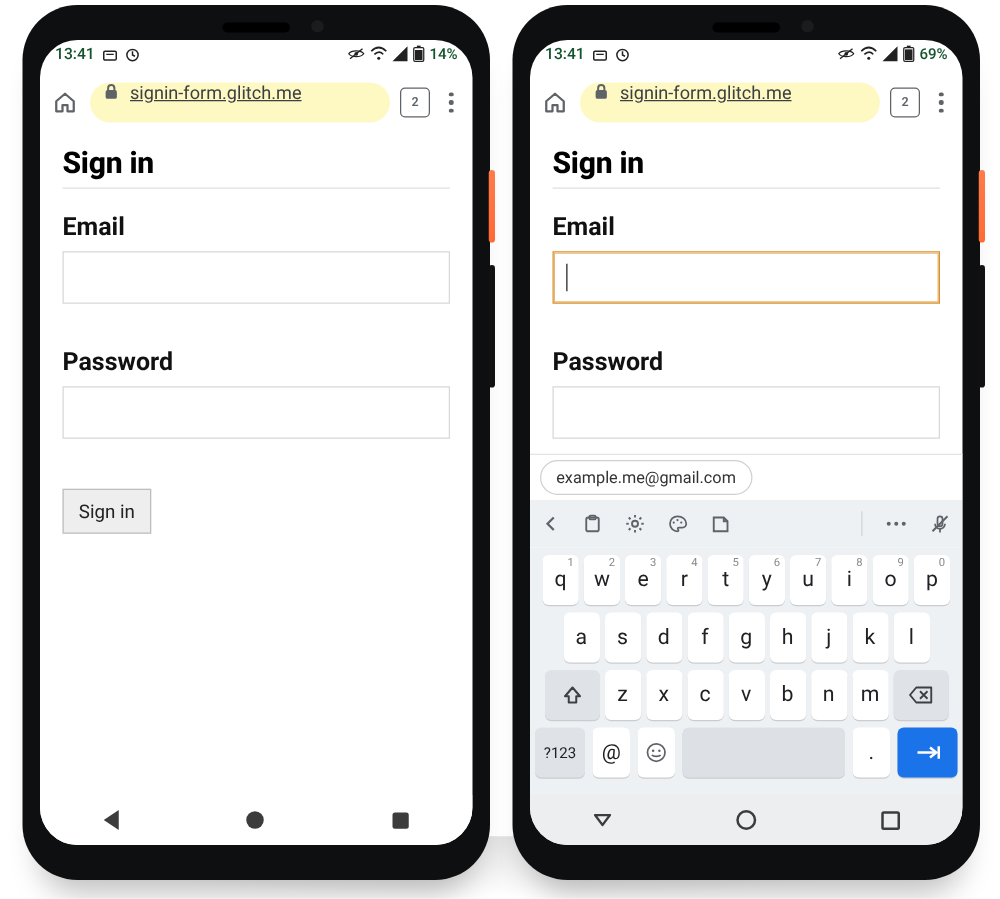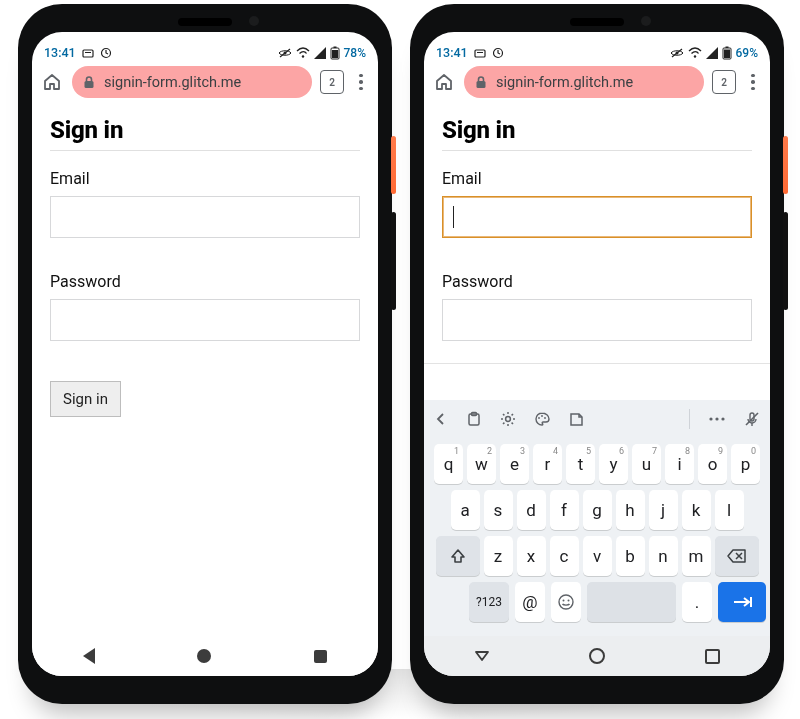--- a/index.html
+++ b/index.html
@@ -6,36 +6,36 @@
   .stage{width:800px;height:719px;position:relative;}
   .phone{position:absolute;top:4px;width:374px;height:700px;background:#0e0f10;border-radius:44px;box-shadow:0 24px 24px -14px rgba(0,0,0,.25);}
   .phone.left{left:18px;}
   .phone.right{left:410px;}
   .phone .side-btn{position:absolute;right:-4px;top:132px;width:5px;height:58px;background:linear-gradient(#ff7a4a,#ff6a34);border-radius:3px;}
   .phone .side-btn2{position:absolute;right:-4px;top:208px;width:5px;height:98px;background:#111;border-radius:3px;}
   .phone .notch{position:absolute;top:14px;left:50%;transform:translateX(-50%);width:54px;height:8px;background:#000;border-radius:8px;}
   .phone .cam{position:absolute;top:12px;left:50%;transform:translateX(44px);width:10px;height:10px;background:#1b1c1d;border-radius:50%;}
   .screen{position:absolute;top:28px;left:14px;right:14px;bottom:28px;background:#fff;border-radius:30px;overflow:hidden;}
   
-  .status{height:24px;display:flex;align-items:flex-end;justify-content:space-between;padding:4px 12px 0 12px;font-size:12.5px;font-weight:500;color:#0369a1;}
+  .status{height:24px;display:flex;align-items:flex-start;justify-content:space-between;padding:4px 12px 0 12px;font-size:12.5px;font-weight:500;color:#14532d;}
   .status .r{display:flex;align-items:center;gap:4px;}
   .status svg{display:block;}
   .batt{font-size:12px;font-weight:500;}
   
   .urlbar{height:44px;display:flex;align-items:center;gap:8px;padding:0 8px;}
   .home-ic{width:24px;display:flex;justify-content:center;}
-  .omnibox{flex:1;height:32px;background:#fca5a5;border-radius:16px;display:flex;align-items:center;padding:0 10px;gap:8px;font-size:14.5px;color:#3c4043;}
+  .omnibox{flex:1;height:32px;background:#fef9c3;border-radius:16px;display:flex;align-items:flex-start;padding:0 10px;gap:8px;font-size:14.5px;color:#3c4043;text-decoration:underline;}
   .sq-ic{width:22px;height:22px;border:1.4px solid #5f6368;border-radius:4px;display:flex;align-items:center;justify-content:center;font-size:10px;color:#5f6368;font-weight:600;}
   .dots{width:18px;display:flex;flex-direction:column;align-items:center;gap:3px;}
   .dots span{width:3.5px;height:3.5px;background:#5f6368;border-radius:50%;}
   
   .page{padding:6px 18px 0 18px;}
   h1.title{font-size:24px;font-weight:800;margin:6px 0 6px 0;letter-spacing:-.2px;}
   .hr{height:1px;background:#e0e0e0;margin-bottom:18px;}
-  .lbl{font-size:16px;font-weight:400;margin:10px 0 8px 0;color:#111;}
+  .lbl{font-size:20px;font-weight:700;margin:10px 0 8px 0;color:#111;}
   .field{width:100%;height:42px;border:1px solid #d7d8da;background:#fff;box-sizing:border-box;padding:0 8px;font-size:15px;display:flex;align-items:center;color:#111;}
   .field.focused{border:1px solid #d99028;box-shadow:0 0 0 1px #e9b879 inset;}
   .caret{width:1px;height:22px;background:#222;margin-left:2px;}
   .gap{height:24px;}
   .btn-signin{display:inline-block;margin-top:40px;padding:8px 12px;font-size:15px;background:#eee;border:1px solid #bdbdbd;color:#222;}
   
   .navbar{position:absolute;bottom:0;left:0;right:0;height:40px;background:#fff;display:flex;align-items:center;justify-content:space-around;}
   .navbar.dark{background:#eceef0;}
   .nav-tri{width:0;height:0;border-top:8px solid transparent;border-bottom:8px solid transparent;border-right:12px solid #3c3c3c;}
   .nav-circ{width:14px;height:14px;border-radius:50%;background:#3c3c3c;}
@@ -49,21 +49,21 @@
   .kb-tool{height:38px;background:#eef1f4;display:flex;align-items:center;justify-content:space-between;padding:0 10px;color:#5f6368;}
   .kb-tool .grp{display:flex;align-items:center;gap:18px;}
   .kb-tool .sep{width:1px;height:20px;background:#cfd3d8;}
   .kb{background:#eef1f4;padding:6px 4px 8px 4px;}
   .krow{display:flex;justify-content:center;gap:4px;margin-bottom:6px;}
   .key{position:relative;width:29px;height:40px;background:#fff;border-radius:5px;box-shadow:0 1px 0 rgba(0,0,0,.15);display:flex;align-items:center;justify-content:center;font-size:17px;color:#202124;}
   .key .sup{position:absolute;top:2px;right:4px;font-size:9px;color:#888;}
   .key.wide{width:44px;background:#dfe3e8;}
   .key.space{flex:1;background:#dde1e6;}
   .key.enter{width:48px;background:#1a73e8;color:#fff;}
-  .krow.bottom{gap:6px;align-items:center;margin-left:41px;}
+  .krow.bottom{gap:6px;align-items:center;}
   .krow.bottom .sym{width:40px;background:#dfe3e8;font-size:12px;}
   .krow.bottom .at{width:30px;}
   .krow.bottom .emoji{width:30px;}
   .krow.bottom .dot{width:30px;}
   svg{overflow:visible;}
   .floor{position:absolute;left:0;right:0;bottom:0;height:50px;background:radial-gradient(ellipse at 50% 0%,rgba(0,0,0,.12),transparent 70%);}
 </style>
 </head>
 <body>
 
@@ -101,21 +101,21 @@
               <circle cx="7" cy="9.5" r="1.2" fill="#222"></circle>
             </svg>
           <svg width="12" height="12">
               <path d="M0 12L12 0V12z" fill="#222"></path>
             </svg>
           <svg width="10" height="12">
               <rect x="1" y="1" width="8" height="11" rx="1" fill="none" stroke="#222" stroke-width="1"></rect>
               <rect x="2" y="3" width="6" height="8" fill="#222"></rect>
               <rect x="3.5" y="-0.5" width="3" height="1.5" fill="#222"></rect>
             </svg>
-          <span class="batt">78%</span>
+          <span class="batt">14%</span>
         </div>
       </div>
 
       <div class="urlbar">
         <div class="home-ic">
           <svg width="20" height="20">
               <path d="M3 9l7-6 7 6v8h-5v-5h-4v5H3z" fill="none" stroke="#5f6368" stroke-width="1.8" stroke-linejoin="round"></path>
             </svg>
         </div>
         <div class="omnibox">
@@ -234,20 +234,23 @@
         <div class="gap"></div>
         <div class="lbl">Password</div>
         <div class="field">
             <span></span>
           </div>
         <div class="btn-signin" style="margin-top:34px;"><span>Sign in</span></div>
       </div>
 
       <div class="kbwrap">
         <div class="sugg">
+          <div class="chip">
+              <span>example.me@gmail.com</span>
+            </div>
         </div>
         <div class="kb-tool">
           <div class="grp">
             <svg width="14" height="14">
                 <path d="M9 2L4 7l5 5" fill="none" stroke="#5f6368" stroke-width="1.8"></path>
               </svg>
             <svg width="16" height="16">
                 <rect x="3" y="3" width="10" height="11" rx="1.5" fill="none" stroke="#5f6368" stroke-width="1.5"></rect>
                 <rect x="5.5" y="1.5" width="5" height="3" rx="1" fill="none" stroke="#5f6368" stroke-width="1.5"></rect>
               </svg>

